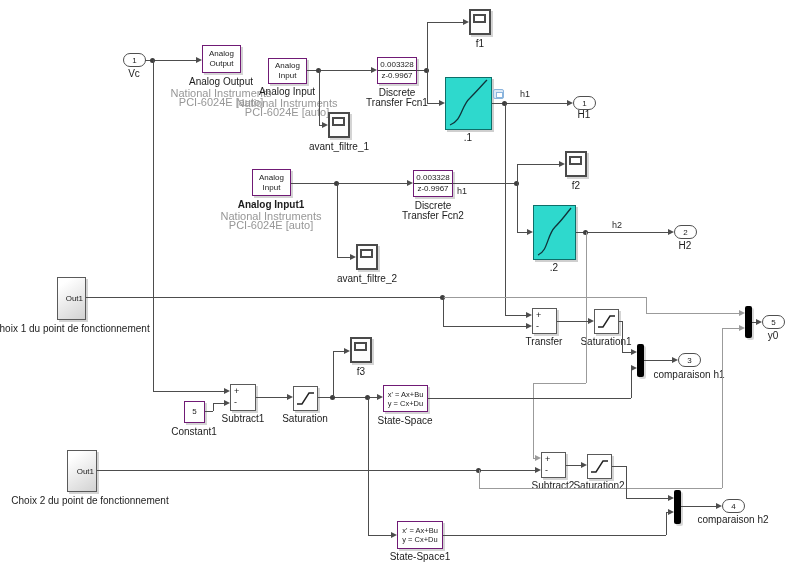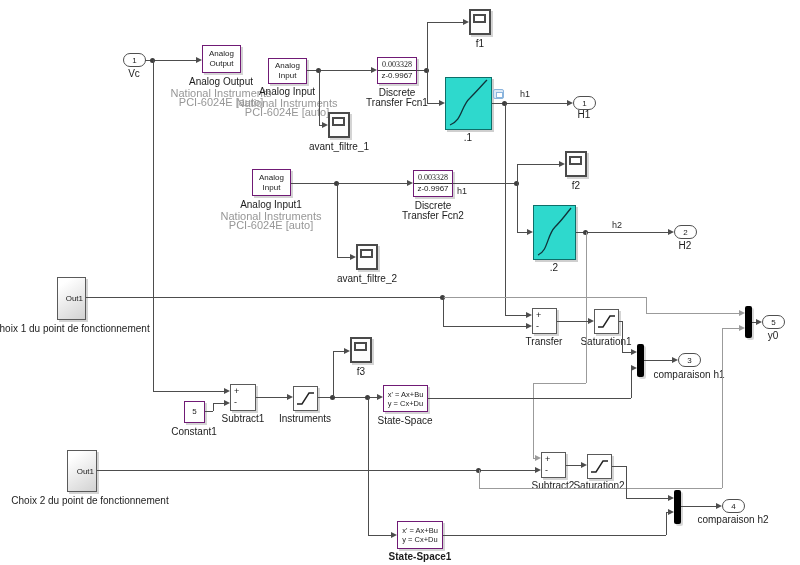--- a/index.html
+++ b/index.html
@@ -31,21 +31,21 @@
           box-shadow:2px 2px 0 #cfcfcf;box-sizing:border-box;}
   .sumblk{position:absolute;background:#fff;border:1px solid #5a5a5a;box-shadow:2px 2px 0 #d4d4d4;
           box-sizing:border-box;font-size:9px;line-height:9px;}
   .sumblk .p{position:absolute;left:3px;top:2px;}
   .sumblk .m{position:absolute;left:3px;top:13px;}
   .satblk{position:absolute;background:#fff;border:1px solid #5a5a5a;box-shadow:2px 2px 0 #d4d4d4;
           box-sizing:border-box;}
   .mux{position:absolute;width:7px;background:#000;border-radius:2px;box-shadow:2px 2px 0 #d8d8d8;}
   .frac{display:flex;flex-direction:column;align-items:center;font-size:8px;line-height:10px;}
   .frac .den{border-top:1px solid #333;padding:0 3px;}
-  .frac .num{padding:0 3px;font-family:Liberation Serif, serif;}
+  .frac .num{padding:0 3px;}
   .outsys{position:absolute;border:1px solid #5a5a5a;box-shadow:2px 2px 0 #d4d4d4;box-sizing:border-box;
           background:linear-gradient(145deg,#ffffff 15%,#d2d2d2 100%);
           display:flex;align-items:center;justify-content:flex-end;
           font-size:8px;padding-right:2px;}
   .ss{font-size:7.5px;line-height:9px;}
   .badge{position:absolute;width:11px;height:10px;border:1px solid #8ab4dd;background:#dce9f7;
          border-radius:2px;box-sizing:border-box;}
   .badge .in{position:absolute;left:2px;top:2px;width:5px;height:4px;background:#fff;border:1px solid #8ab4dd;box-sizing:content-box;}
 </style>
 </head>
@@ -100,21 +100,21 @@
     </div>
 
   <div class="port" style="left:573px;top:96px;">
       <span>1</span>
     </div>
   <div class="lbl" style="left:584px;top:110px;">H1</div>
   <div class="siglbl" style="left:520px;top:89px;">h1</div>
 
   <div class="blk pre" style="left:252px;top:169px;width:39px;height:27px;">Analog
 Input</div>
-  <div class="lbl" style="left:271px;top:200px;">Analog Input1</div>
+  <div class="lbl" style="left:271px;top:200px;font-weight:bold;">Analog Input1</div>
   <div class="lbl graytxt" style="left:271px;top:211px;">National Instruments</div>
   <div class="lbl graytxt" style="left:271px;top:220px;">PCI-6024E [auto]</div>
 
   <div class="scope" style="left:356px;top:244px;">
       <div class="screen"></div>
     </div>
   <div class="lbl" style="left:367px;top:274px;">avant_filtre_2</div>
 
   <div class="blk" style="left:413px;top:170px;width:40px;height:27px;">
     <div class="frac">
@@ -158,21 +158,21 @@
     <span class="p">+</span>
     <span class="m">-</span>
   </div>
   <div class="lbl" style="left:243px;top:414px;">Subtract1</div>
 
   <div class="satblk" style="left:293px;top:386px;width:25px;height:25px;">
     <svg width="23" height="23" viewBox="0 0 23 23">
       <path d="M3 17 H8 L15 6 H20" stroke="#222" stroke-width="1.4" fill="none"></path>
     </svg>
   </div>
-  <div class="lbl" style="left:305px;top:414px;">Instruments</div>
+  <div class="lbl" style="left:305px;top:414px;">Saturation</div>
 
   <div class="scope" style="left:350px;top:337px;">
       <div class="screen"></div>
     </div>
   <div class="lbl" style="left:361px;top:367px;">f3</div>
 
   <div class="blk ss pre" style="left:383px;top:385px;width:45px;height:27px;">x' = Ax+Bu
 y = Cx+Du</div>
   <div class="lbl" style="left:405px;top:416px;">State-Space</div>
 
@@ -220,21 +220,21 @@
   <div class="lbl" style="left:599px;top:481px;">Saturation2</div>
 
   <div class="mux" style="left:674px;top:490px;height:34px;"></div>
   <div class="port" style="left:722px;top:499px;">
       <span>4</span>
     </div>
   <div class="lbl" style="left:733px;top:515px;">comparaison h2</div>
 
   <div class="blk ss pre" style="left:397px;top:521px;width:46px;height:28px;">x' = Ax+Bu
 y = Cx+Du</div>
-  <div class="lbl" style="left:420px;top:552px;font-weight:bold;">State-Space1</div>
+  <div class="lbl" style="left:420px;top:552px;">State-Space1</div>
 
   <div class="wh" style="left:145px;top:60px;width:51px;"></div>
   <div class="arr" style="left:196px;top:57px;"></div>
   <div class="dot" style="left:150px;top:58px;"></div>
   <div class="wv" style="left:153px;top:60px;height:332px;"></div>
   <div class="wh" style="left:153px;top:391px;width:71px;"></div>
   <div class="arr" style="left:224px;top:388px;"></div>
 
   <div class="wh" style="left:307px;top:70px;width:64px;"></div>
   <div class="arr" style="left:371px;top:67px;"></div>

